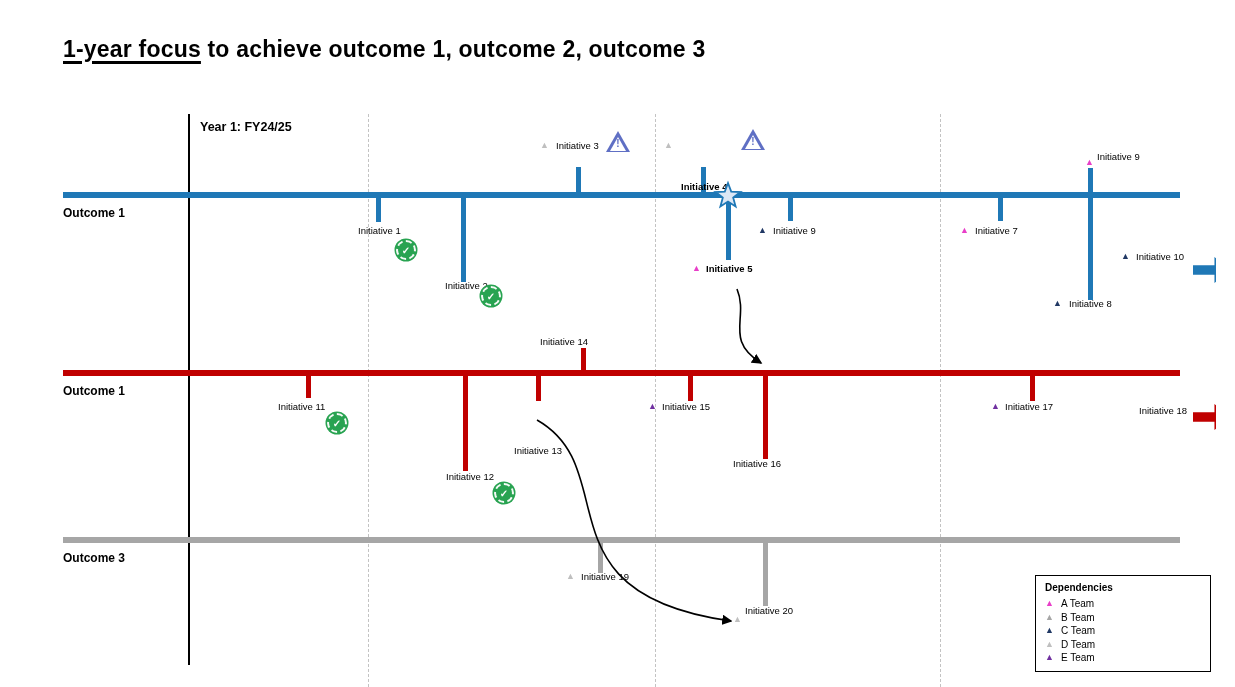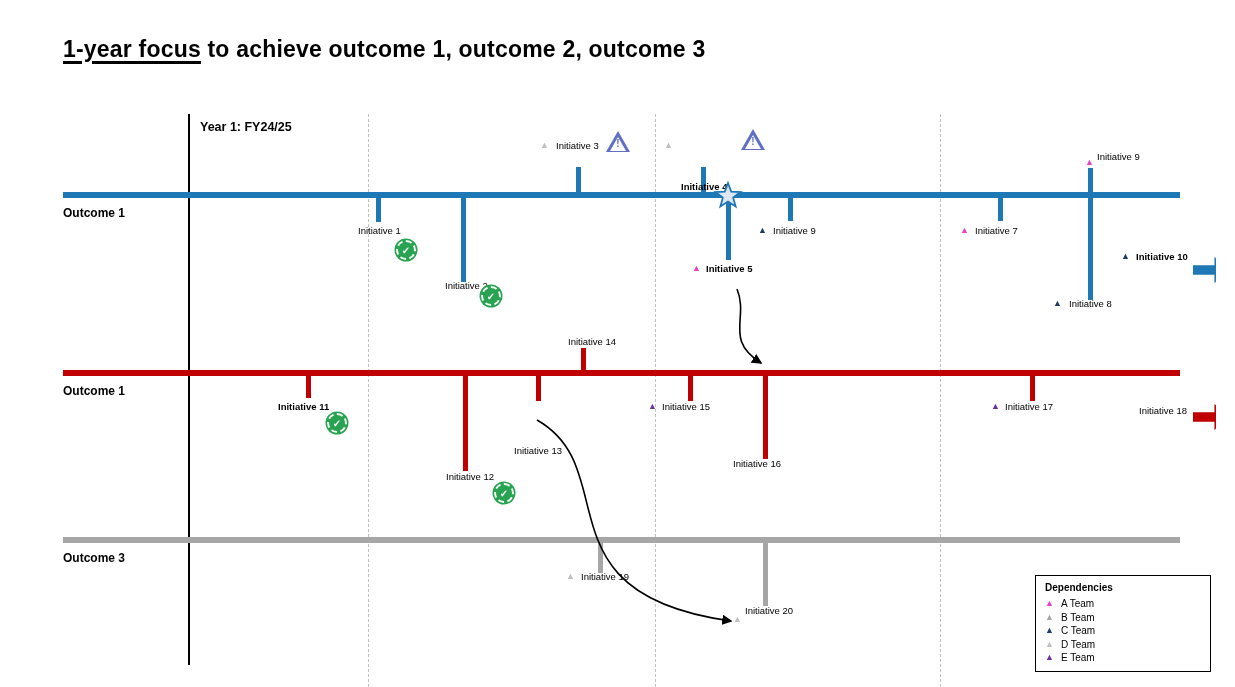--- a/index.html
+++ b/index.html
@@ -95,32 +95,32 @@
     <div class="tri" style="left: 758px; top: 226px; color: rgb(32, 56, 100);">▲</div>
     <div class="tick" style="left: 998px; top: 195px; height: 26px; background: rgb(31, 120, 182);"></div>
     <div class="ini-label" style="left: 975px; top: 225px; font-weight: normal;">Initiative 7</div>
     <div class="tri" style="left: 960px; top: 226px; color: rgb(232, 62, 200);">▲</div>
     <div class="tick" style="left: 1088px; top: 195px; height: 105px; background: rgb(31, 120, 182);"></div>
     <div class="ini-label" style="left: 1069px; top: 298px; font-weight: normal;">Initiative 8</div>
     <div class="tri" style="left: 1053px; top: 299px; color: rgb(32, 56, 100);">▲</div>
     <div class="tick" style="left: 1088px; top: 168px; height: 27px; background: rgb(31, 120, 182);"></div>
     <div class="ini-label" style="left: 1097px; top: 151px; font-weight: normal;">Initiative 9</div>
     <div class="tri" style="left: 1085px; top: 158px; color: rgb(232, 62, 200);">▲</div>
-    <div class="ini-label" style="left: 1136px; top: 251px; font-weight: bold;">Initiative 10</div>
+    <div class="ini-label" style="left: 1136px; top: 251px; font-weight: normal;">Initiative 10</div>
     <div class="tri" style="left: 1121px; top: 252px; color: rgb(32, 56, 100);">▲</div>
     <div class="tick" style="left: 306px; top: 373px; height: 25px; background: rgb(192, 0, 0);"></div>
-    <div class="ini-label" style="left: 278px; top: 401px; font-weight: bold;">Initiative 11</div>
+    <div class="ini-label" style="left: 278px; top: 401px; font-weight: normal;">Initiative 11</div>
     <div class="badge" style="left: 327px; top: 413px;">✓</div>
     <div class="tick" style="left: 463px; top: 373px; height: 98px; background: rgb(192, 0, 0);"></div>
     <div class="ini-label" style="left: 446px; top: 471px; font-weight: normal;">Initiative 12</div>
     <div class="badge" style="left: 494px; top: 483px;">✓</div>
     <div class="tick" style="left: 536px; top: 373px; height: 28px; background: rgb(192, 0, 0);"></div>
     <div class="ini-label" style="left: 514px; top: 401px; font-weight: normal; margin-top: 44px;">Initiative 13</div>
     <div class="tick" style="left: 581px; top: 348px; height: 25px; background: rgb(192, 0, 0);"></div>
-    <div class="ini-label" style="left: 568px; top: 336px; font-weight: normal;">Initiative 14</div>
+    <div class="ini-label" style="left: 540px; top: 336px; font-weight: normal;">Initiative 14</div>
     <div class="tick" style="left: 688px; top: 373px; height: 28px; background: rgb(192, 0, 0);"></div>
     <div class="ini-label" style="left: 662px; top: 401px; font-weight: normal;">Initiative 15</div>
     <div class="tri" style="left: 648px; top: 402px; color: rgb(112, 48, 160);">▲</div>
     <div class="tick" style="left: 763px; top: 373px; height: 86px; background: rgb(192, 0, 0);"></div>
     <div class="ini-label" style="left: 733px; top: 458px; font-weight: normal;">Initiative 16</div>
     <div class="tick" style="left: 1030px; top: 373px; height: 28px; background: rgb(192, 0, 0);"></div>
     <div class="ini-label" style="left: 1005px; top: 401px; font-weight: normal;">Initiative 17</div>
     <div class="tri" style="left: 991px; top: 402px; color: rgb(112, 48, 160);">▲</div>
     <div class="ini-label" style="left: 1139px; top: 405px; font-weight: normal;">Initiative 18</div>
     <div class="tick" style="left: 598px; top: 540px; height: 33px; background: rgb(166, 166, 166);"></div>

